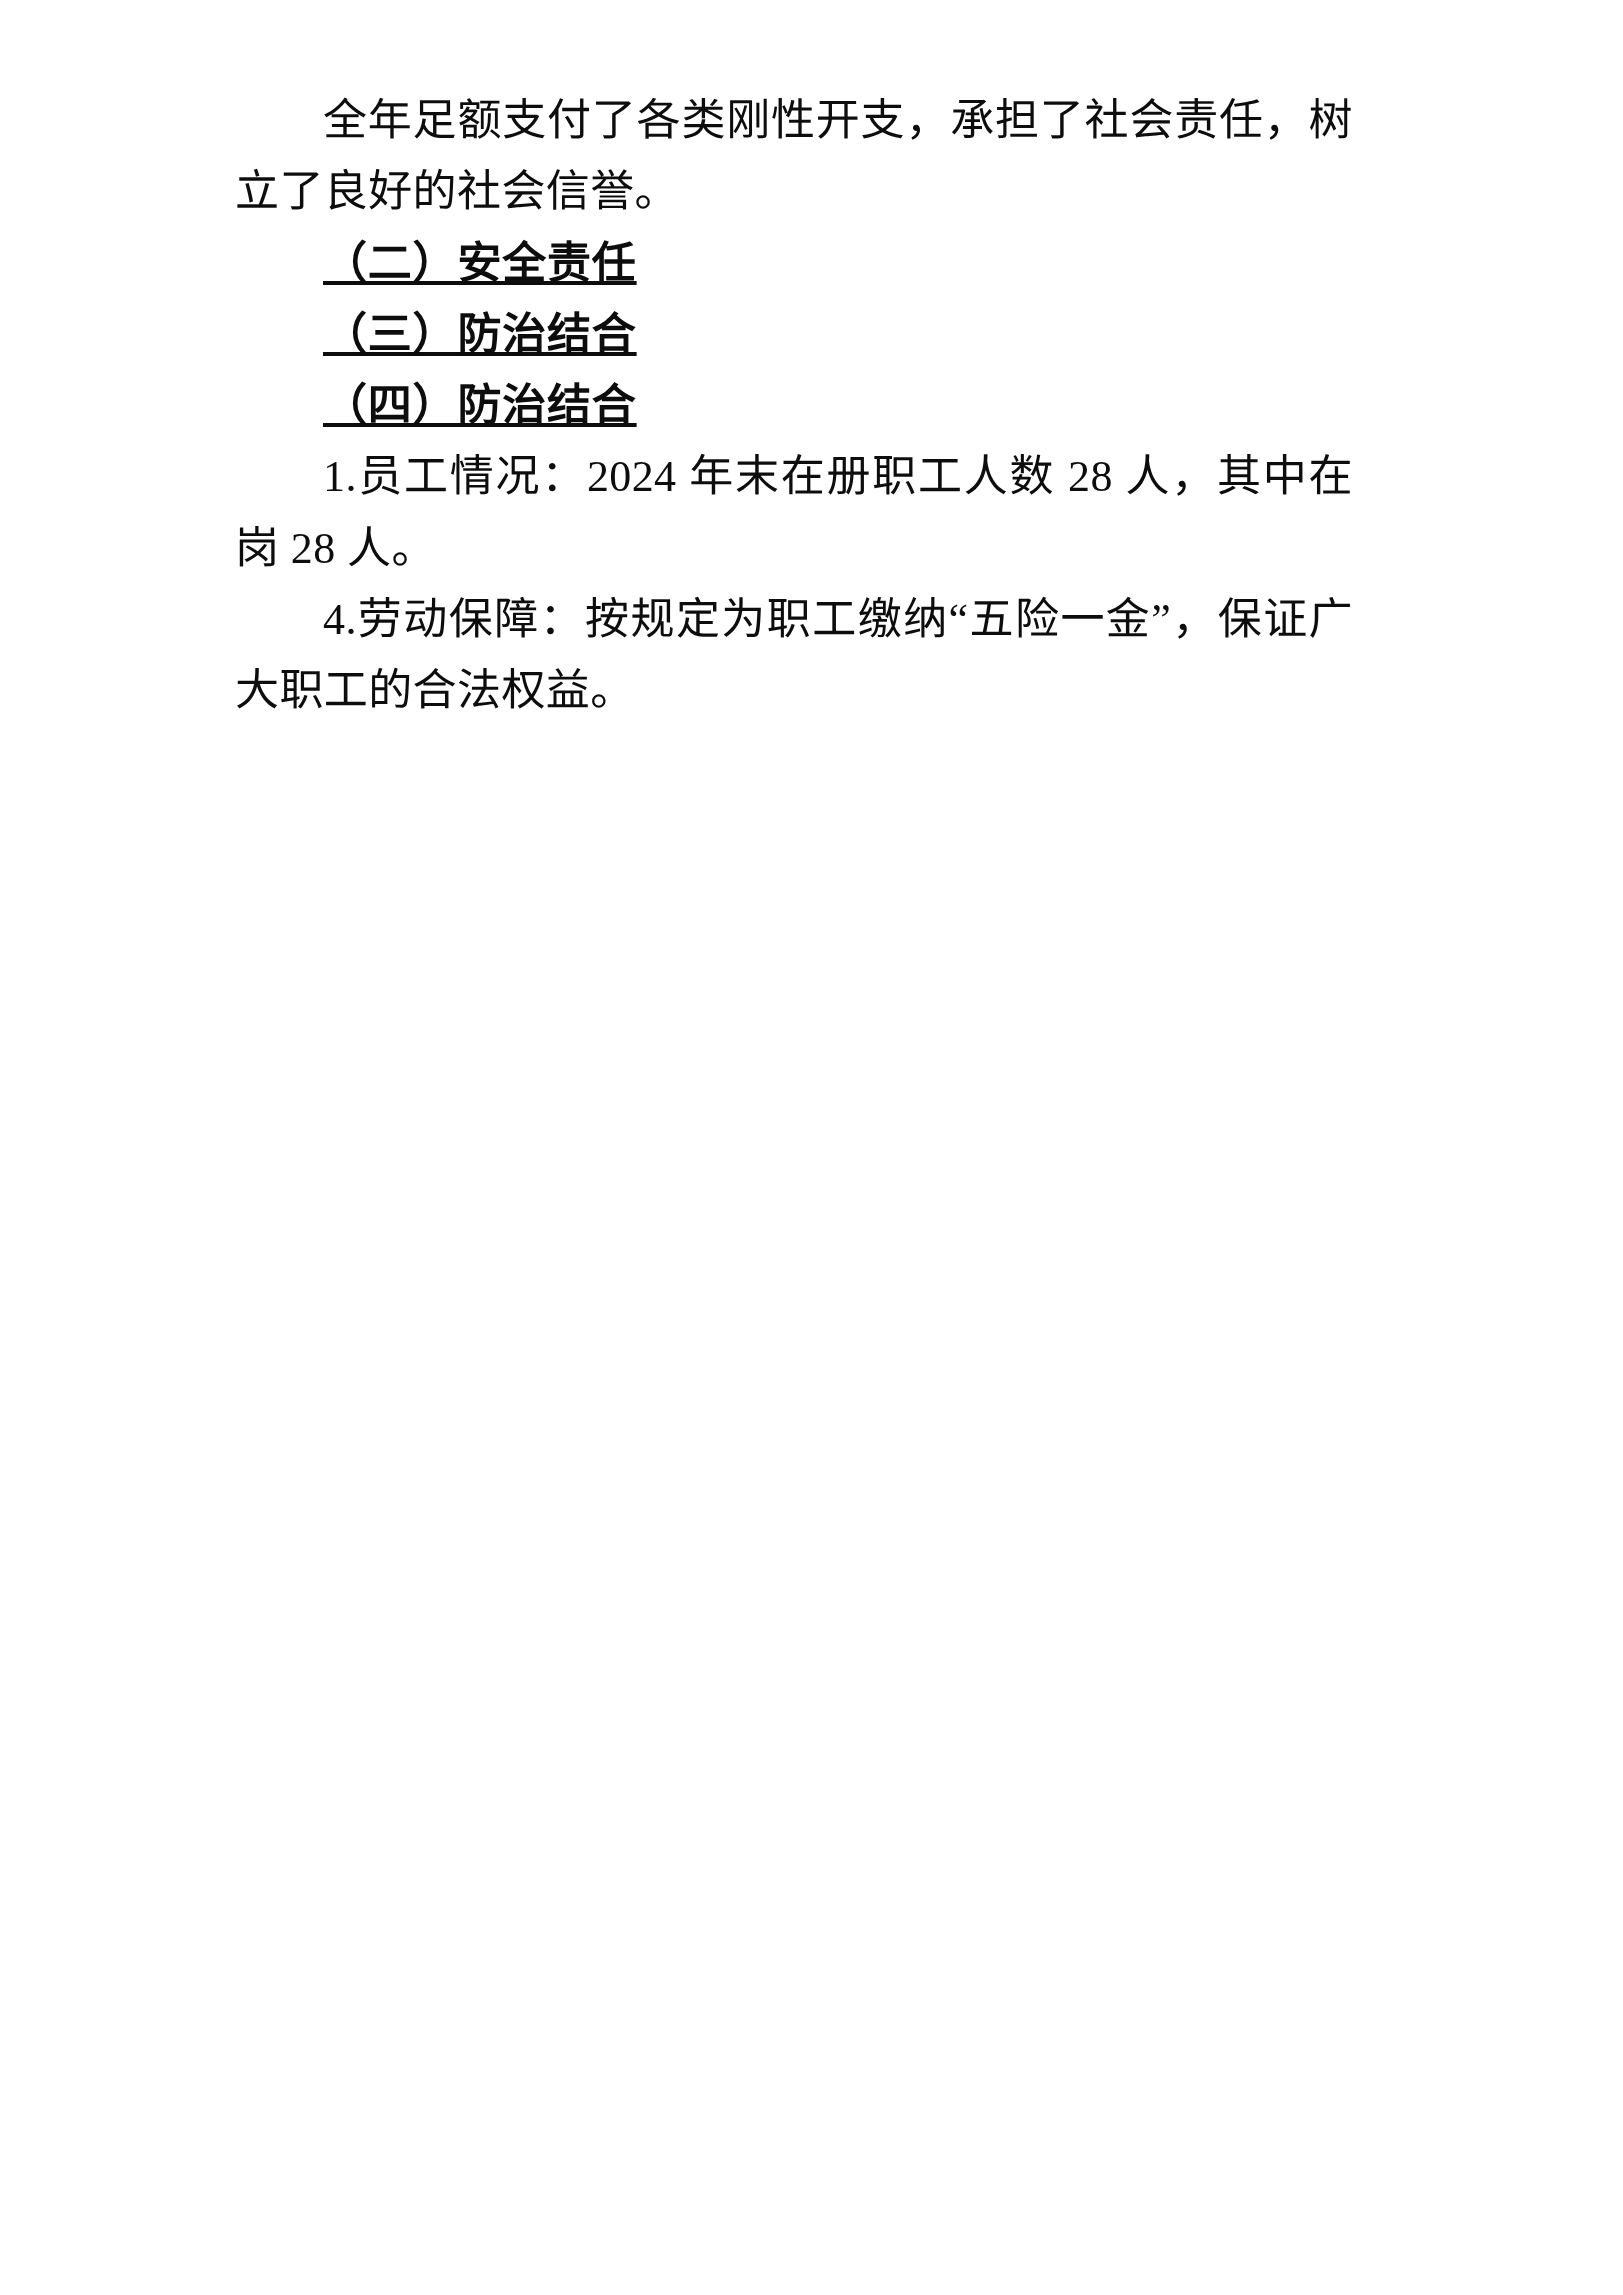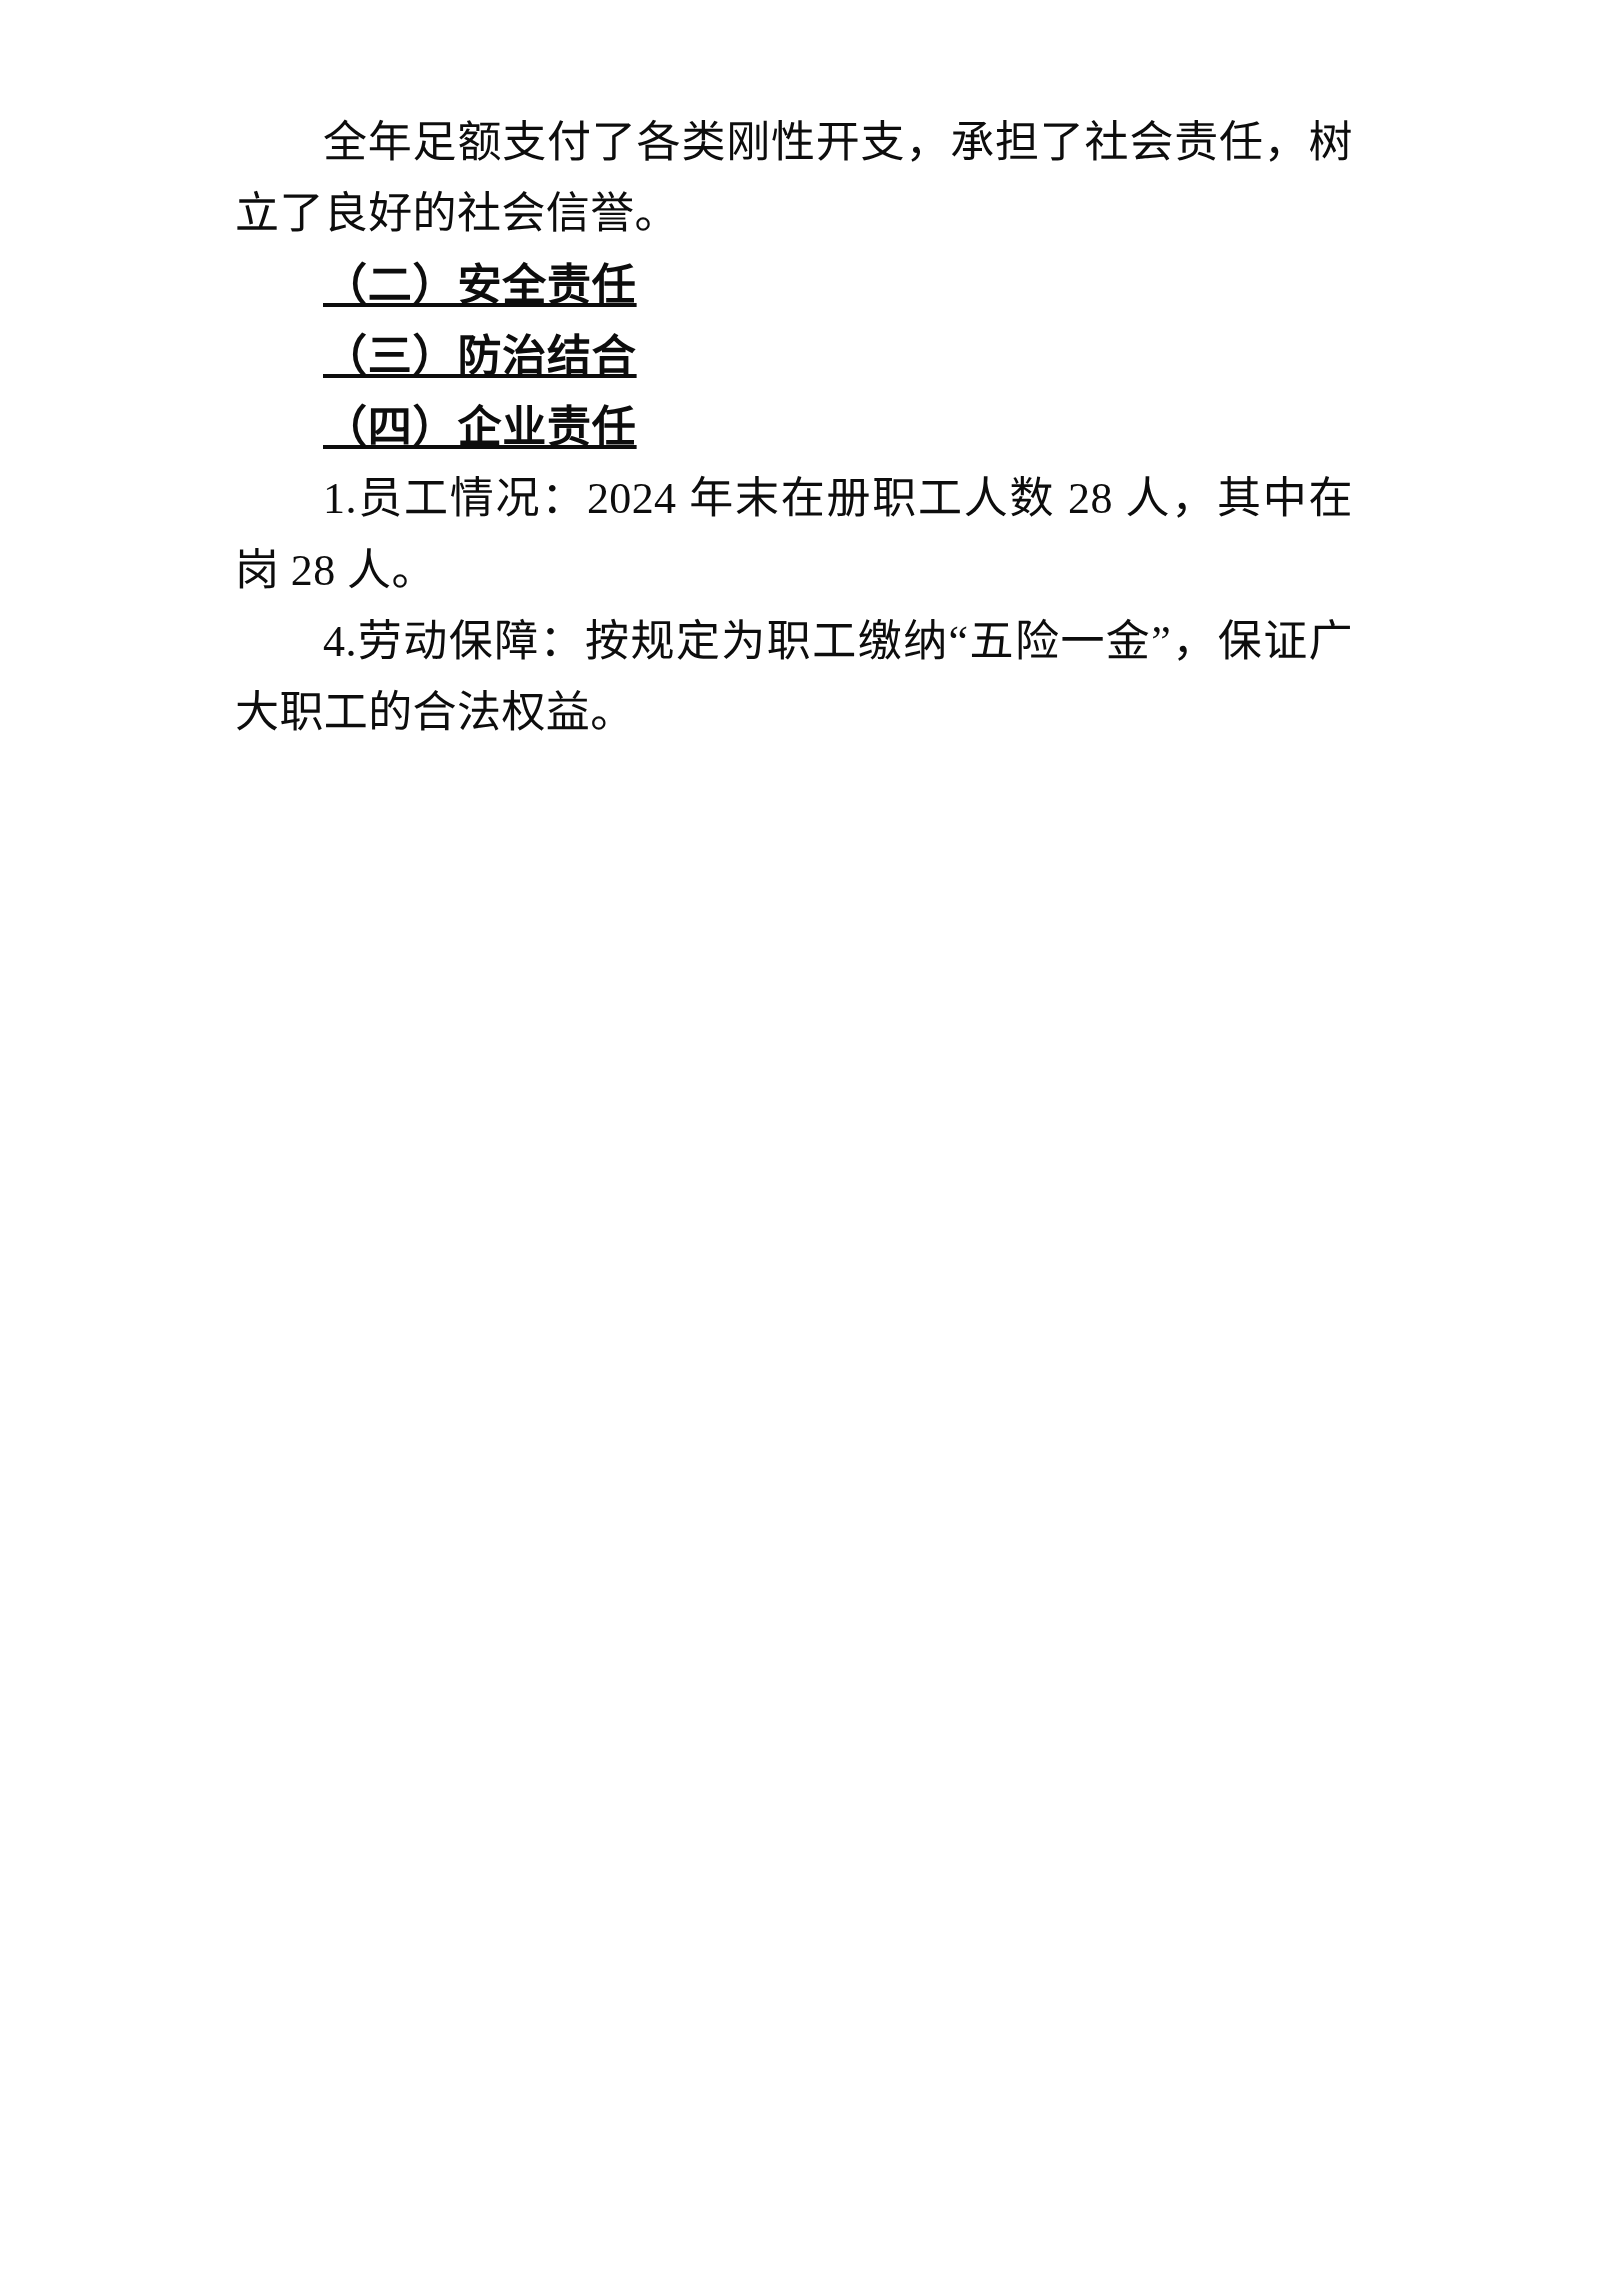--- a/index.html
+++ b/index.html
@@ -12,21 +12,21 @@
     height: 2295px;
     font-family: "Liberation Serif", "DejaVu Serif", serif;
     color: #000000;
     -webkit-font-smoothing: antialiased;
   }
   .page {
     position: relative;
     width: 1623px;
     height: 2295px;
     box-sizing: border-box;
-    padding: 107px 147px 111px 235px;
+    padding: 85px 147px 111px 235px;
     background: #ffffff;
   }
   .doc-body {
     width: 1118px;
   }
   p {
     margin: 0;
     font-size: 44px;
     line-height: 1.62;
     letter-spacing: 0.4px;
@@ -52,21 +52,21 @@
   <div class="doc-body">
 
     <p class="para">全年足额支付了各类刚性开支，承担了社会责任，树立了良好的社会信誉。</p>
 
     <p class="heading">（二）安全责任</p>
 
 
     <p class="heading">（三）防治结合</p>
 
 
-    <p class="heading">（四）企业责任</p>
+    <p class="heading">（四）防治结合</p>
 
     <p class="para">1.员工情况：2024 年末在册职工人数 28 人，其中在岗 28 人。</p>
 
     <p class="para">4.劳动保障：按规定为职工缴纳“五险一金”，保证广大职工的合法权益。</p>
 
   </div>
 </div>
 
 
 </body></html>

